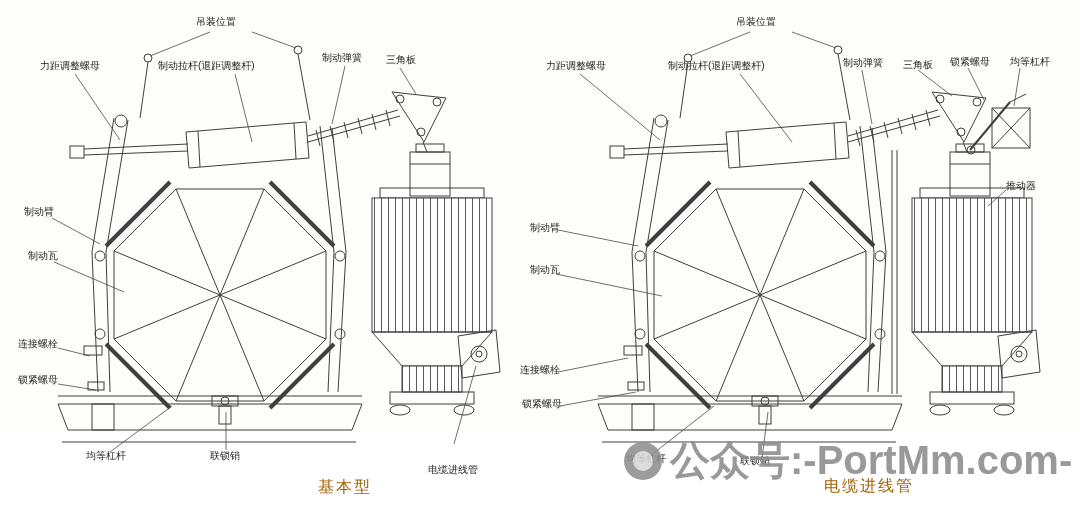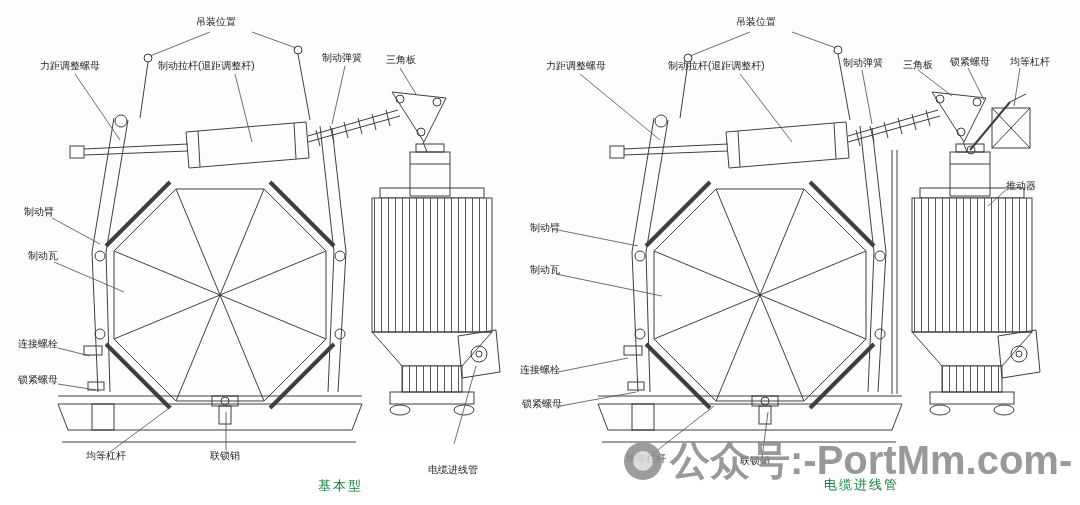--- a/index.html
+++ b/index.html
@@ -1,21 +1,21 @@
 <!DOCTYPE html>
 <html><head>
 <meta charset="utf-8">
 <style>
   *{margin:0;padding:0;box-sizing:border-box}
   html,body{width:1080px;height:505px}
   body{background:#ffffff;font-family:"Liberation Sans","DejaVu Sans",sans-serif;overflow:hidden}
   .stage{position:relative;width:1080px;height:434px;background:#fdfdfc}
   svg.art{position:absolute;left:0;top:0}
   .lbl{position:absolute;font-size:10px;color:#1c1c1c;white-space:nowrap;line-height:1.15}
-  .cap{position:absolute;font-size:13px;color:#15803d;white-space:nowrap;letter-spacing:2px}
+  .cap{position:absolute;font-size:16px;color:#a16207;white-space:nowrap;letter-spacing:2px}
   .wm{position:absolute;left:624px;top:433px;display:flex;align-items:center;gap:8px;opacity:.88}
   .wm-logo{width:38px;height:38px;border-radius:50%;background:#8f8f8f;position:relative;flex:0 0 auto}
   .wm-logo::after{content:"";position:absolute;left:9px;top:9px;width:20px;height:20px;border-radius:50%;background:#d8d8d8}
   .wm-text{font-size:40px;font-weight:600;color:#8b8b8b;white-space:nowrap}
 </style>
 </head>
 <body>
 
 <div class="stage">
 

